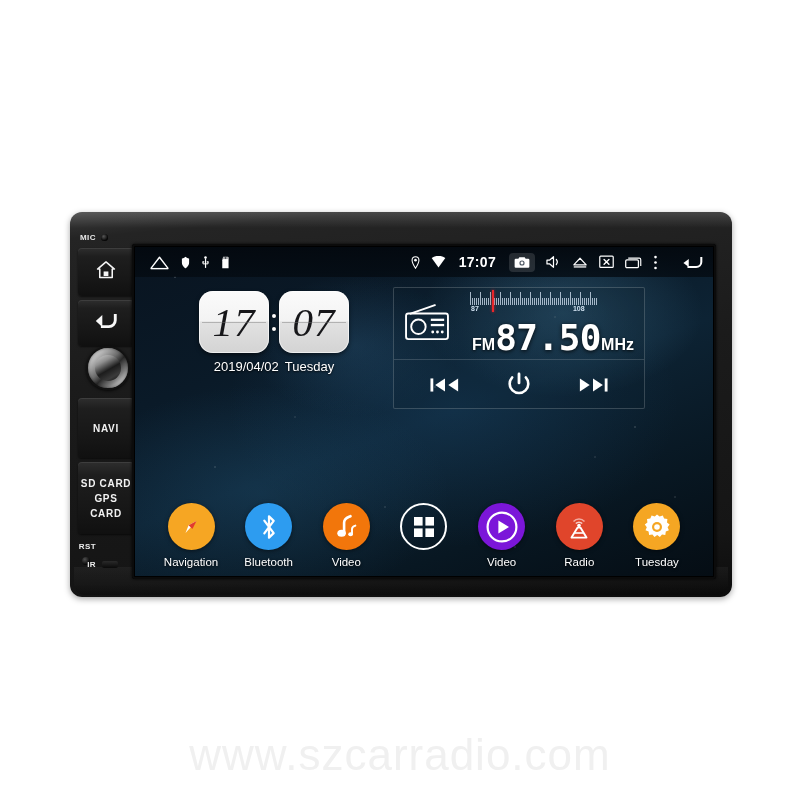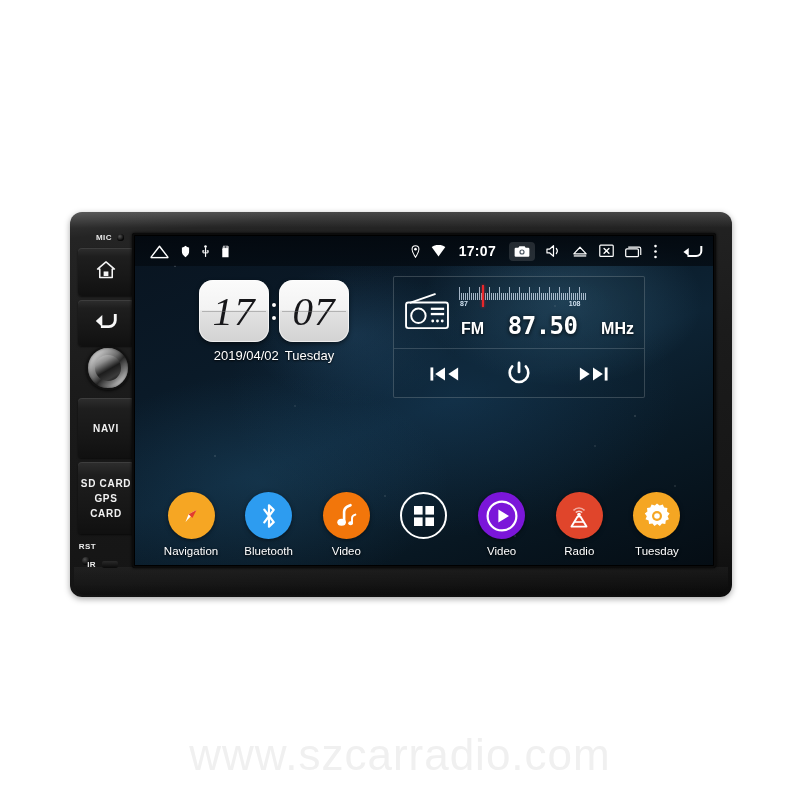--- a/index.html
+++ b/index.html
@@ -74,21 +74,21 @@
     justify-content: center;
   }
 
   #mic-label-row {
     position: absolute;
     left: 6px; top: 10px;
     width: 56px; height: 14px;
     display: flex; align-items: center; gap: 5px;
   }
   #mic-label-row .lbl {
-    color: #e8e8e8; font-size: 8px; font-weight: bold; letter-spacing: 0.4px; margin-left: 16px;
+    color: #e8e8e8; font-size: 8px; font-weight: bold; letter-spacing: 0.4px;
   }
   #mic-hole {
     width: 7px; height: 7px; border-radius: 50%;
     background: radial-gradient(circle at 35% 30%, #5a5a5a, #0a0a0a 70%);
     box-shadow: inset 0 0 2px #000;
   }
 
   #key-home   { top: 28px;  height: 48px; }
   #key-back   { top: 80px;  height: 46px; }
   #key-navi   { top: 178px; height: 60px; }
@@ -137,21 +137,21 @@
   }
   #ir-window {
     width: 16px; height: 7px; border-radius: 2px;
     background: linear-gradient(180deg, #2a2a2a, #0a0a0a);
   }
 
   
   #screen-frame {
     position: absolute;
     left: 62px;
-    top: 21px;
+    top: 32px;
     width: 584px;
     height: 335px;
     background: #000;
     border-radius: 3px;
     box-shadow: inset 0 0 0 2px #0b0b0b, 0 0 3px rgba(0,0,0,0.9);
     overflow: hidden;
   }
   #screen {
     position: absolute;
     left: 3px; top: 3px;
@@ -276,21 +276,21 @@
     width: 252px; height: 122px;
     border: 1px solid rgba(255,255,255,0.18);
     border-radius: 2px;
     background: rgba(10,25,38,0.18);
   }
   #radio-top {
     height: 72px;
     display: flex;
     align-items: center;
     padding: 0 8px 0 10px;
-    gap: 9px;
+    gap: 20px;
     border-bottom: 1px solid rgba(255,255,255,0.16);
   }
   #radio-icon { flex: 0 0 auto; }
   #radio-info { flex: 1; display: flex; flex-direction: column; justify-content: center; }
   #tuning-scale { position: relative; height: 26px; }
   #ticks {
     position: absolute; left: 0; right: 0; top: 0; height: 15px;
     display: flex; align-items: flex-end; gap: 1px;
   }
   .tick { width: 1px; background: rgba(215,230,245,0.75); }
@@ -317,21 +317,21 @@
     display: flex; align-items: baseline; justify-content: space-between;
     padding: 0 2px;
     margin-top: 1px;
   }
   #freq-band, #freq-unit {
     color: #ffffff; font-size: 16px; font-weight: bold;
     text-shadow: 0 1px 3px rgba(0,0,0,0.85);
   }
   #freq-value {
     color: #ffffff;
-    font-size: 24px;
+    font-size: 36px;
     font-weight: bold;
     font-family: "DejaVu Sans Mono", monospace;
     letter-spacing: -0.5px;
     text-shadow: 0 1px 4px rgba(0,0,0,0.85);
   }
   #radio-controls {
     height: 49px;
     display: flex; align-items: center; justify-content: space-around;
     padding: 0 14px;
   }

